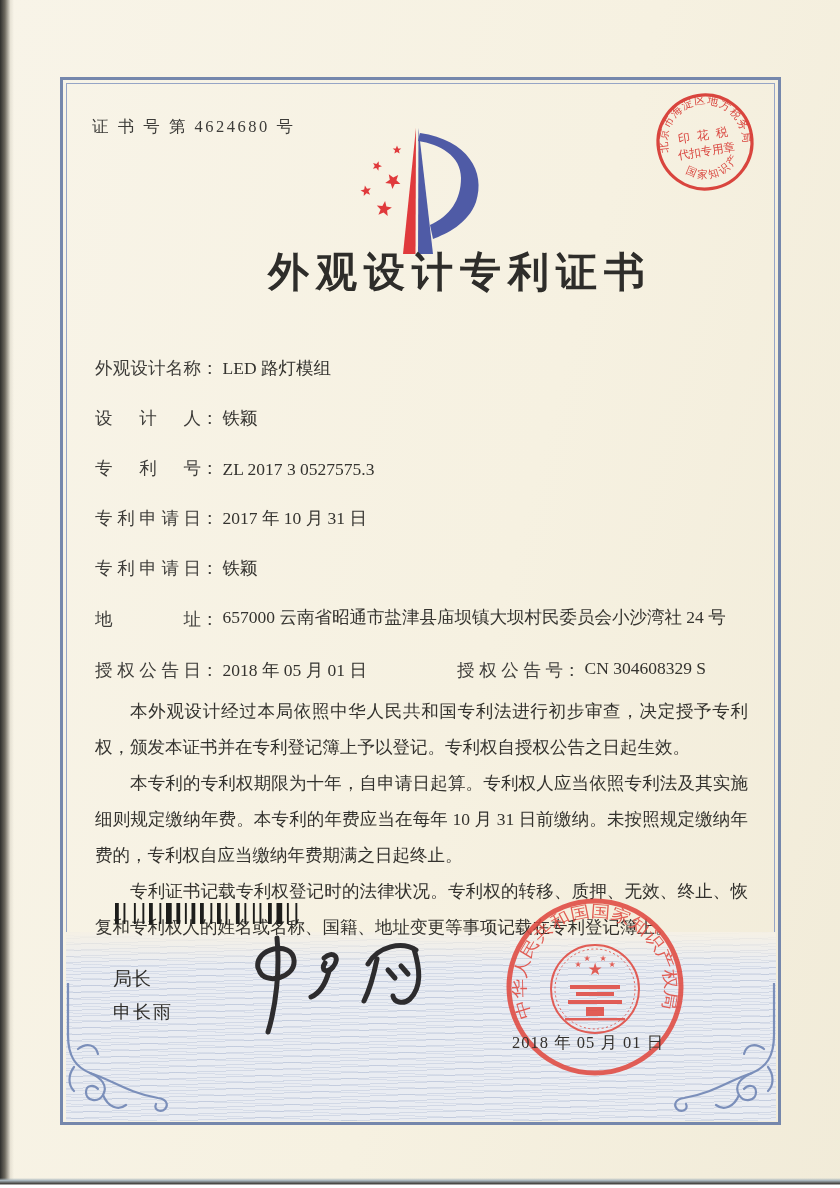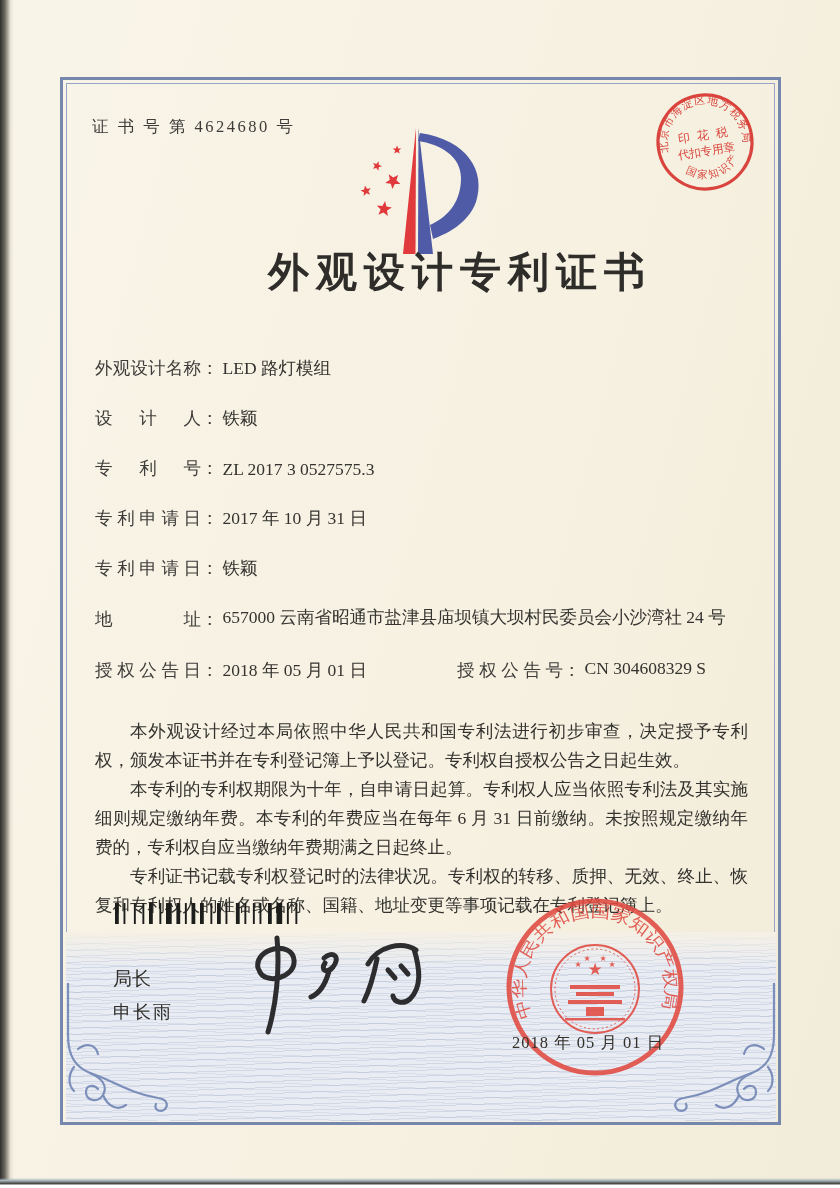--- a/index.html
+++ b/index.html
@@ -34,21 +34,21 @@
   
   .fields{position:absolute;left:95px;top:356px;width:655px;font-size:17.5px;}
   .frow{position:absolute;left:0;display:flex;align-items:flex-end;}
   .flabel{display:inline-block;width:106px;text-align:justify;text-align-last:justify;color:#3e3d3a;white-space:nowrap;}
   .fcolon{display:inline-block;color:#3e3d3a;}
   .fvalue{display:inline-block;margin-left:4px;color:#34332f;}
   .addr-value{width:505px;line-height:28px;}
   .pub-left{display:flex;width:362px;}
   .pub-right{display:flex;}
   
-  .paras{position:absolute;left:95px;top:693px;width:653px;font-size:17.5px;line-height:29px;text-align:justify;color:#33322e;margin-top:24px;}
+  .paras{position:absolute;left:95px;top:693px;width:653px;font-size:17.5px;line-height:36px;text-align:justify;color:#33322e;}
   .paras p{margin:0;text-indent:2em;}
   .barcode{position:absolute;left:115px;top:903px;width:212px;height:21px;}
   
   .director-role{position:absolute;left:113px;top:966px;font-size:19px;color:#2f2e2b;font-family:"Liberation Sans","DejaVu Sans",sans-serif;}
   .director-name{position:absolute;left:113px;top:1000px;font-size:18px;color:#2f2e2b;letter-spacing:2px;font-family:"Liberation Sans","DejaVu Sans",sans-serif;}
   .sig{position:absolute;left:228px;top:928px;width:235px;height:118px;}
   .seal{position:absolute;left:500px;top:892px;width:190px;height:190px;}
   .seal-date{position:absolute;left:512px;top:1032px;font-size:16.5px;letter-spacing:1px;color:#33302c;z-index:5;}
   .corner{position:absolute;width:112px;height:142px;z-index:3;}
   .corner-left{left:58px;top:983px;}
@@ -141,21 +141,21 @@
       <span class="pub-right">
         <span class="flabel">授权公告号</span>
           <span class="fcolon">：</span>
         <span class="fvalue">CN 304608329 S</span>
       </span>
     </div>
   </div>
 
   <div class="paras">
     <p>本外观设计经过本局依照中华人民共和国专利法进行初步审查，决定授予专利权，颁发本证书并在专利登记簿上予以登记。专利权自授权公告之日起生效。</p>
-    <p>本专利的专利权期限为十年，自申请日起算。专利权人应当依照专利法及其实施细则规定缴纳年费。本专利的年费应当在每年 6 月 31 日前缴纳。未按照规定缴纳年费的，专利权自应当缴纳年费期满之日起终止。</p>
+    <p>本专利的专利权期限为十年，自申请日起算。专利权人应当依照专利法及其实施细则规定缴纳年费。本专利的年费应当在每年 10 月 31 日前缴纳。未按照规定缴纳年费的，专利权自应当缴纳年费期满之日起终止。</p>
     <p>专利证书记载专利权登记时的法律状况。专利权的转移、质押、无效、终止、恢复和专利权人的姓名或名称、国籍、地址变更等事项记载在专利登记簿上。</p>
   </div>
 
   <svg class="barcode" viewBox="0 0 212 21" preserveAspectRatio="none">
     <g id="barcode-bars" fill="#1d1d1b">
         <rect x="0" y="0" width="3.8" height="21"></rect>
         <rect x="8.5" y="0" width="1.9" height="21"></rect>
         <rect x="18.9" y="0" width="1.9" height="21"></rect>
         <rect x="27.4" y="0" width="1.9" height="21"></rect>
         <rect x="34" y="0" width="3.8" height="21"></rect>

